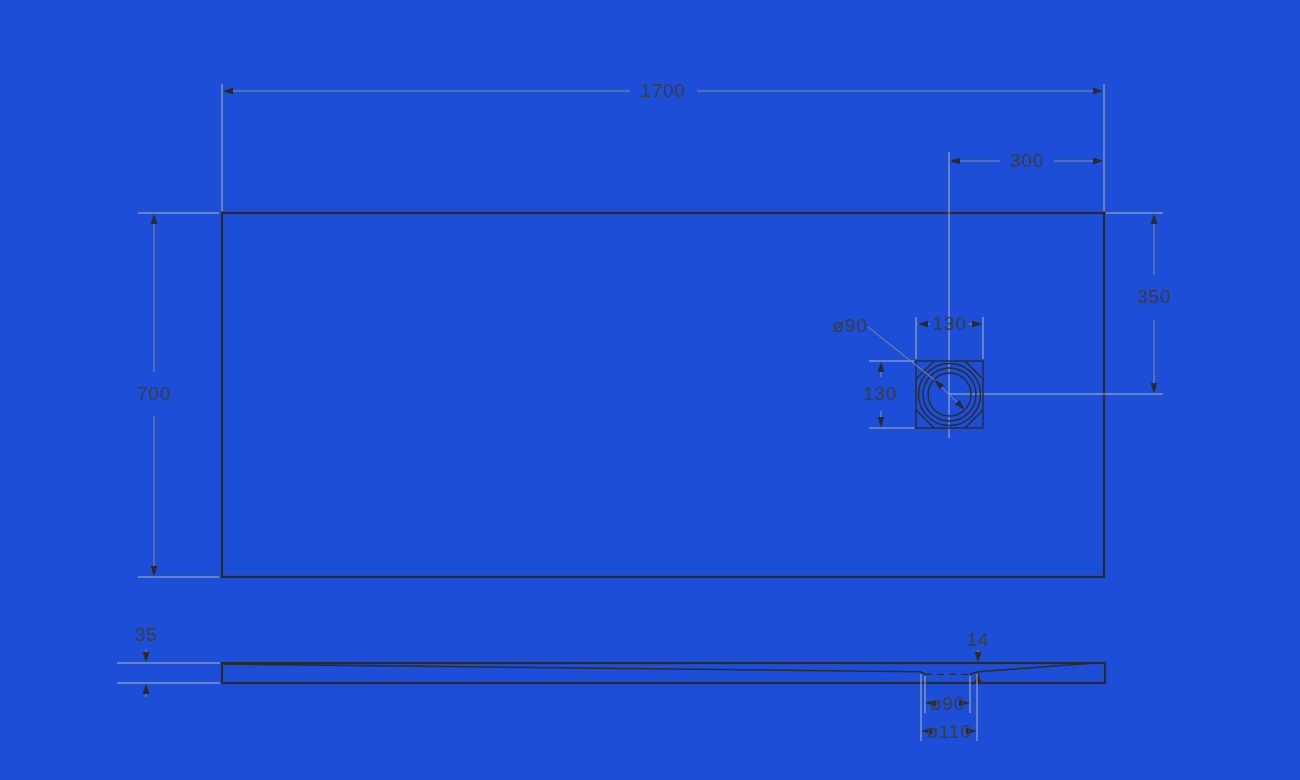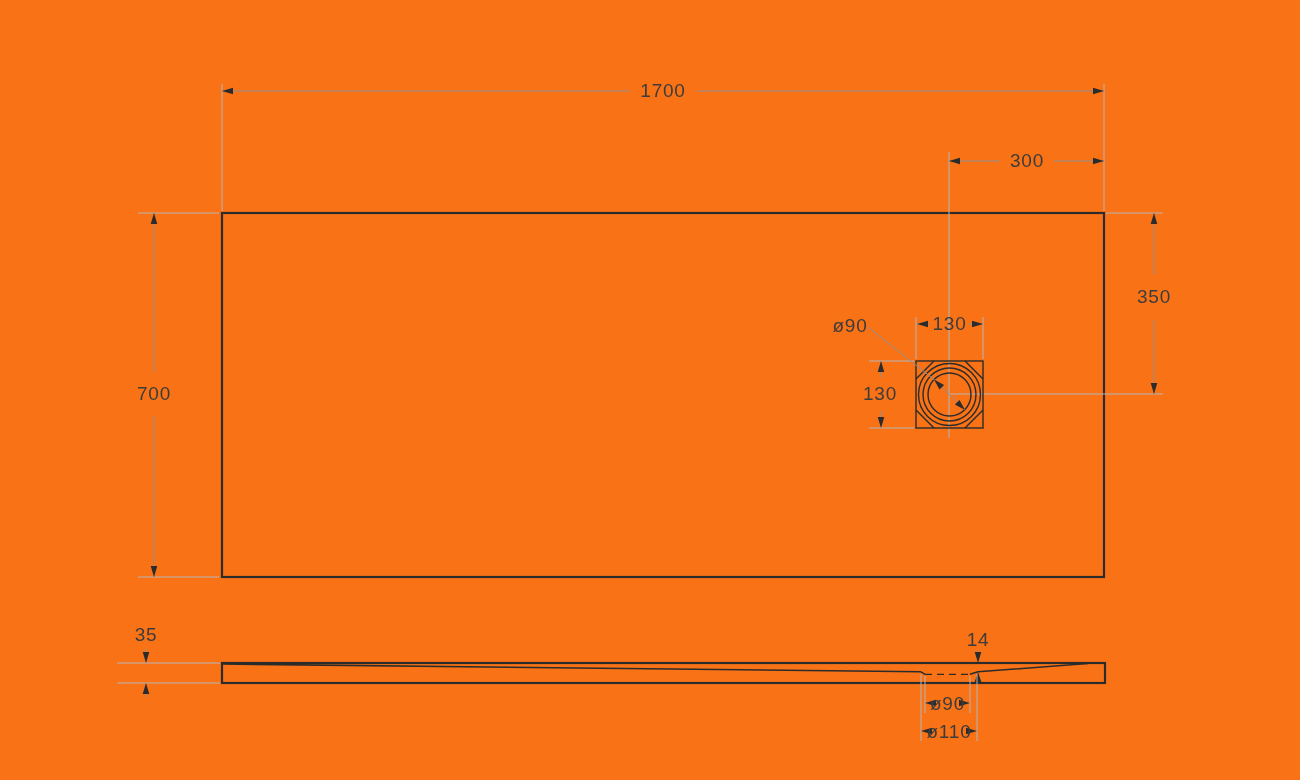--- a/index.html
+++ b/index.html
@@ -1,16 +1,16 @@
 <!DOCTYPE html>
 <html><head>
 <meta charset="utf-8">
 <style>
   html,body{margin:0;padding:0;background:#ffffff;}
-  .canvas{width:1300px;height:780px;background:#f97316;position:relative;overflow:hidden;}
+  .canvas{width:1300px;height:780px;background:#1d4ed8;position:relative;overflow:hidden;}
   svg{display:block;}
   text{
     font-family:"Liberation Sans", sans-serif;
     font-size:19px;
     fill:#3c3c3c;
     letter-spacing:0.8px;
   }
   .t-mid{text-anchor:middle;}
   .main{stroke:#2b2b2b;stroke-width:2.2;fill:none;}
   .med{stroke:#2b2b2b;stroke-width:1.4;fill:none;}

